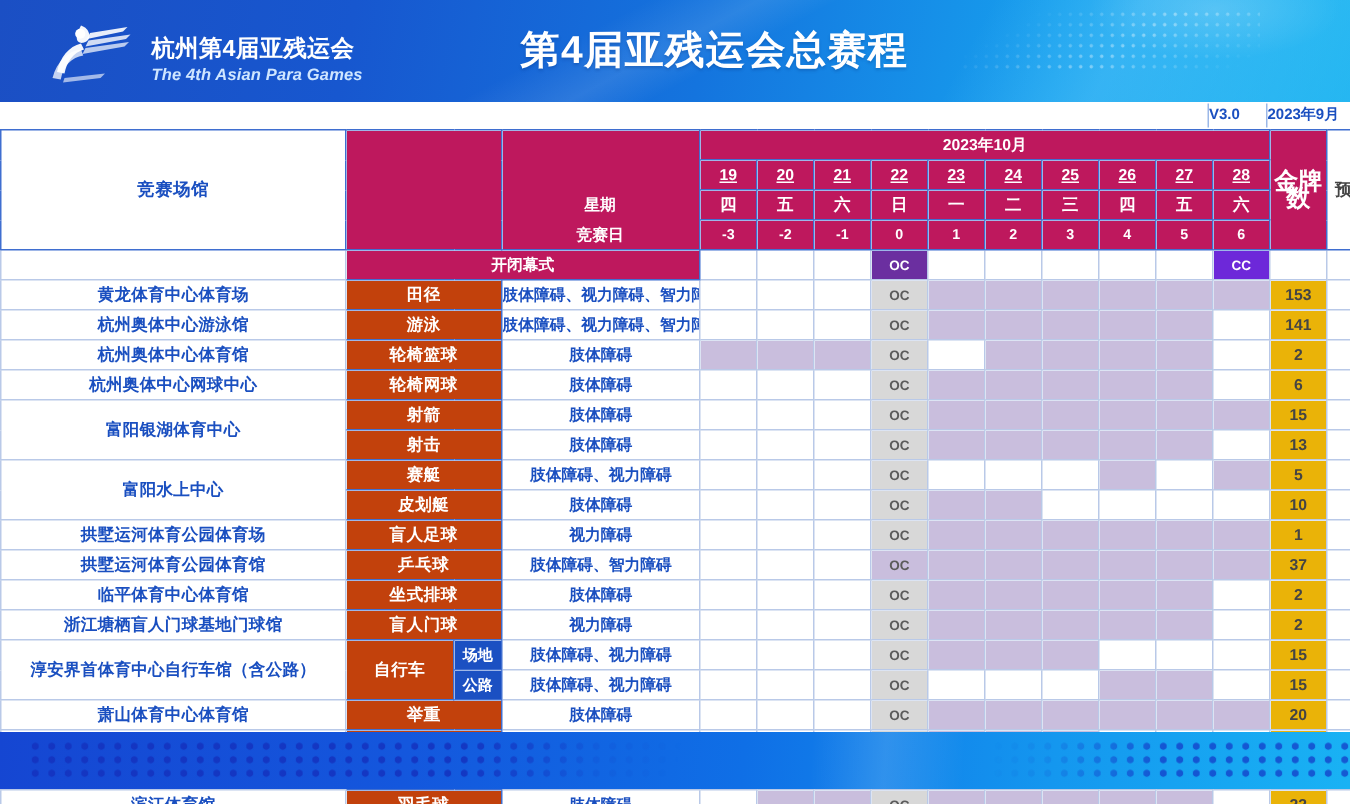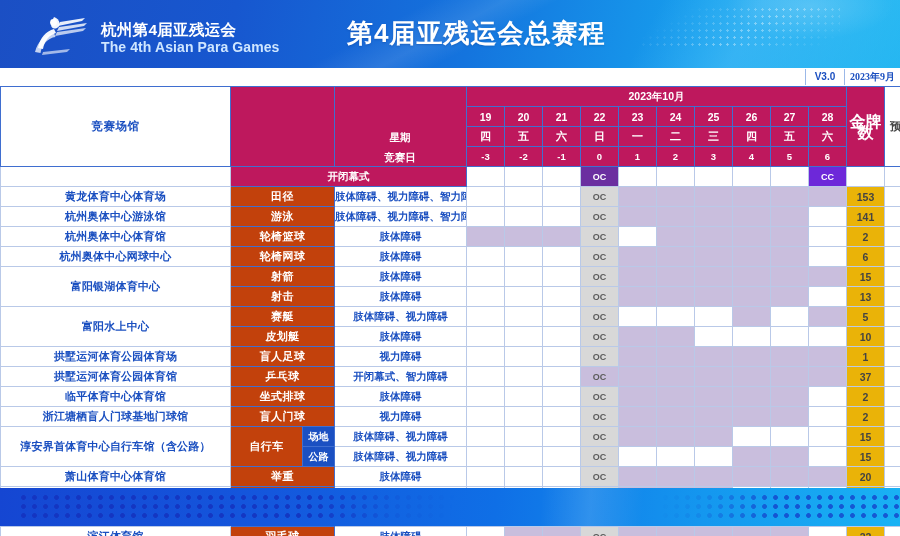--- a/index.html
+++ b/index.html
@@ -32,49 +32,49 @@
   }
   .hdr-sweep{
     position:absolute;left:120px;top:-30px;width:560px;height:130px;
     background:linear-gradient(160deg, rgba(255,255,255,0) 45%, rgba(255,255,255,.10) 56%, rgba(255,255,255,0) 64%);
     transform:rotate(-8deg);
   }
   .brand{position:absolute;left:30px;top:14px;display:flex;align-items:flex-end;gap:9px;}
   .brand-mark{width:62px;height:42px;position:relative;flex:0 0 auto;}
   .brand-text{display:flex;flex-direction:column;justify-content:center;line-height:1.12;}
   .brand-cn{color:#ffffff;font-size:15.5px;font-weight:700;letter-spacing:.3px;}
-  .brand-en{color:#cfe6ff;font-size:14px;font-weight:600;letter-spacing:.1px;margin-top:2px;}
+  .brand-en{color:#cfe6ff;font-size:11px;font-weight:600;letter-spacing:.1px;margin-top:2px;font-style:italic;}
   .main-title{
     position:absolute;left:347px;top:16px;
     color:#ffffff;font-size:26px;font-weight:700;letter-spacing:1px;
     text-shadow:0 1px 2px rgba(0,40,110,.25);
   }
 
   
   .verstrip{position:relative;height:18px;width:900px;background:#ffffff;}
-  .verstrip .v{position:absolute;top:0;height:18px;line-height:18px;font-size:10px;font-weight:700;color:#1a4fc0;text-align:center;}
+  .verstrip .v{position:absolute;top:0;height:18px;line-height:18px;font-size:10px;font-weight:700;color:#1a4fc0;}
   #ver-num{left:806px;width:38px;}
-  #ver-date{left:845px;width:55px;font-family:Liberation Serif, serif;}
+  #ver-date{left:845px;width:55px;}
   .verstrip .vline{position:absolute;top:1px;width:1px;height:16px;background:#9bb8e8;}
 
   
   .tbl-wrap{position:relative;width:900px;height:400px;}
   table.sched{
     border-collapse:collapse;table-layout:fixed;width:900px;
     font-size:10.5px;color:#1a4fc0;
   }
   table.sched td,table.sched th{
     border:1px solid #b9c9e8;padding:0;text-align:center;vertical-align:middle;
     height:19px;overflow:hidden;white-space:nowrap;
   }
   
   .hcell{background:#be185d;color:#ffffff;font-weight:700;border-color:#3f6ed0 !important;}
   .hcell.venue{font-size:11.5px;letter-spacing:.5px;}
   .hcell.small{font-size:10.5px;}
-  .hcell.daynum{font-size:10.5px;font-weight:700;}
+  .hcell.daynum{font-size:10.5px;font-weight:700;text-decoration:underline;}
   .hcell.wk{font-size:11px;font-weight:700;}
   .hcell.cd{font-size:9.5px;font-weight:700;}
   .hcell.gold{font-size:16px;line-height:11px;white-space:normal;}
   .hcell.est{font-size:11px;}
 
   
   td.venue{
     background:#ffffff;color:#1a4fc0;font-weight:700;font-size:11px;letter-spacing:.2px;
   }
   td.sport{
@@ -392,21 +392,21 @@
             <td class="day on"></td>
             <td class="day on"></td>
             <td class="day on"></td>
             <td class="day on"></td>
             <td class="num">1</td>
             <td class="est">6天</td>
           </tr>
           <tr>
             <td class="venue" rowspan="1">拱墅运河体育公园体育馆</td>
             <td class="sport" rowspan="1" colspan="2">乒乓球</td>
-            <td class="disab">开闭幕式、智力障碍</td>
+            <td class="disab">肢体障碍、智力障碍</td>
             <td class="day"></td>
             <td class="day"></td>
             <td class="day"></td>
             <td class="day oc on">OC</td>
             <td class="day on"></td>
             <td class="day on"></td>
             <td class="day on"></td>
             <td class="day on"></td>
             <td class="day on"></td>
             <td class="day on"></td>

